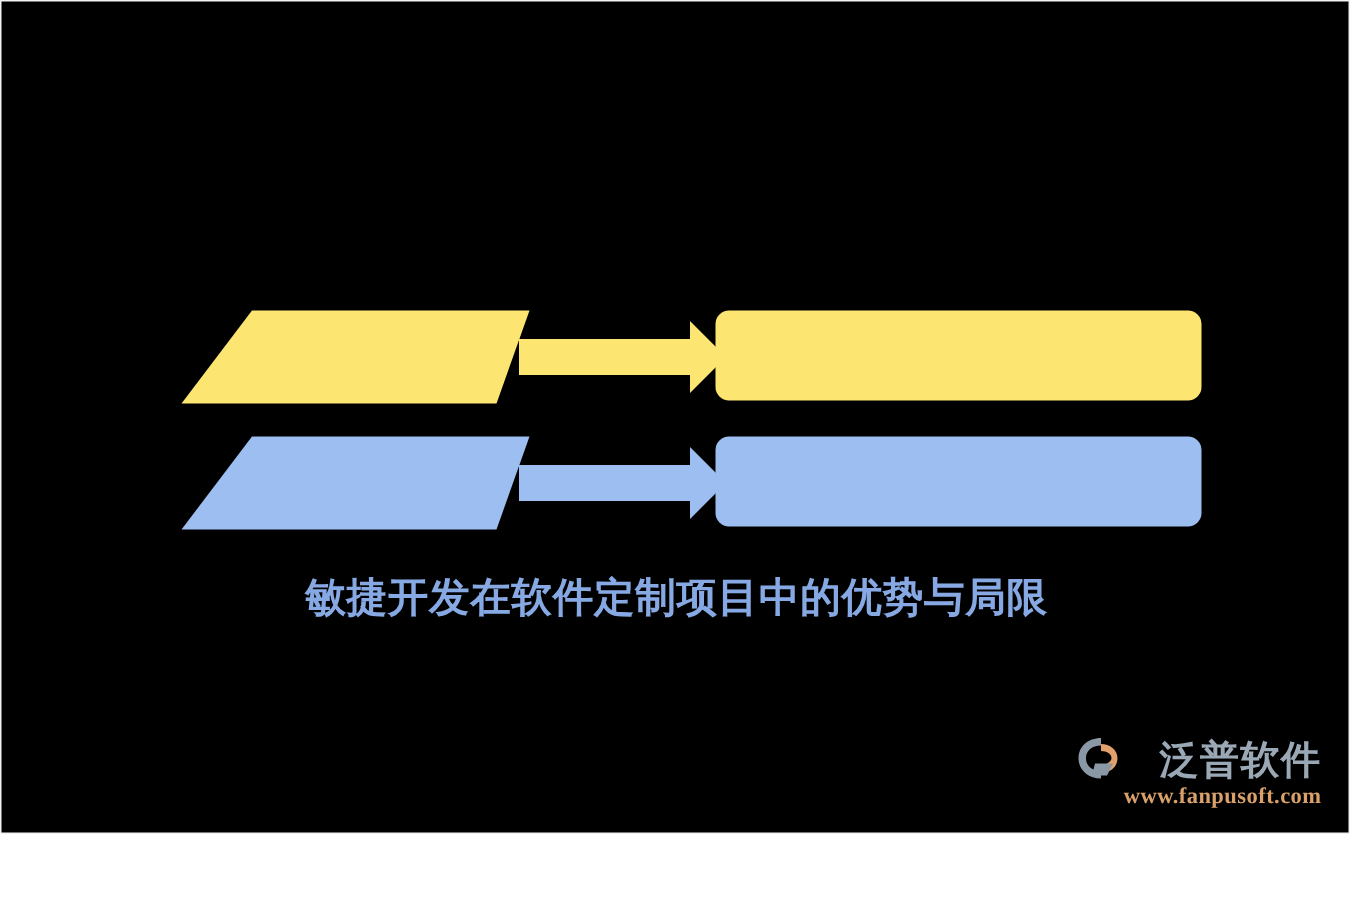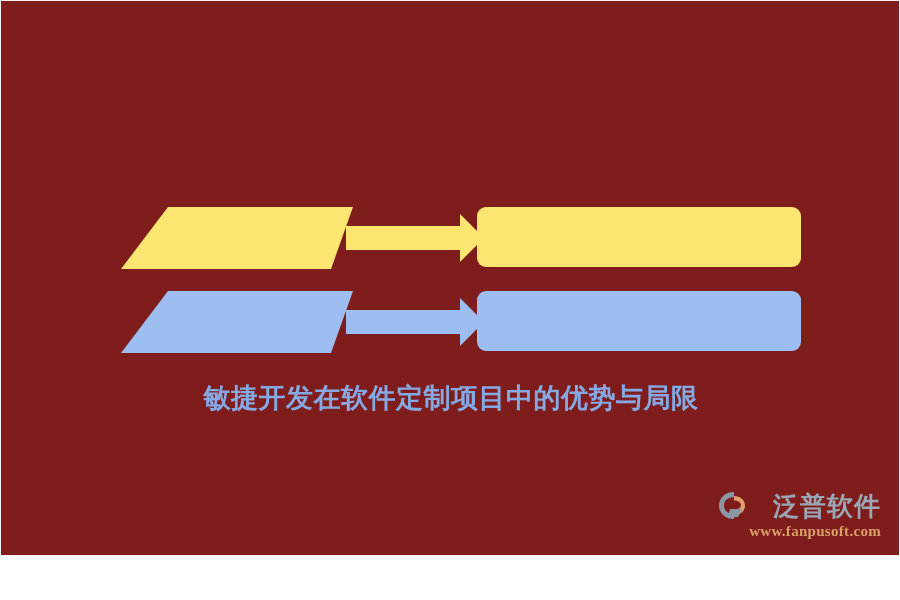--- a/index.html
+++ b/index.html
@@ -14,21 +14,21 @@
     overflow: hidden;
     position: relative;
   }
 
   #canvas {
     position: absolute;
     left: 0;
     top: 0;
     width: 900px;
     height: 556px;
-    background: #7f1d1d;
+    background: #000000;
     border: 1px solid #f2f2f2;
     box-sizing: border-box;
     text-decoration: underline;
   }
 
   
   .diagram {
     position: absolute;
     left: 0;
     top: 0;

